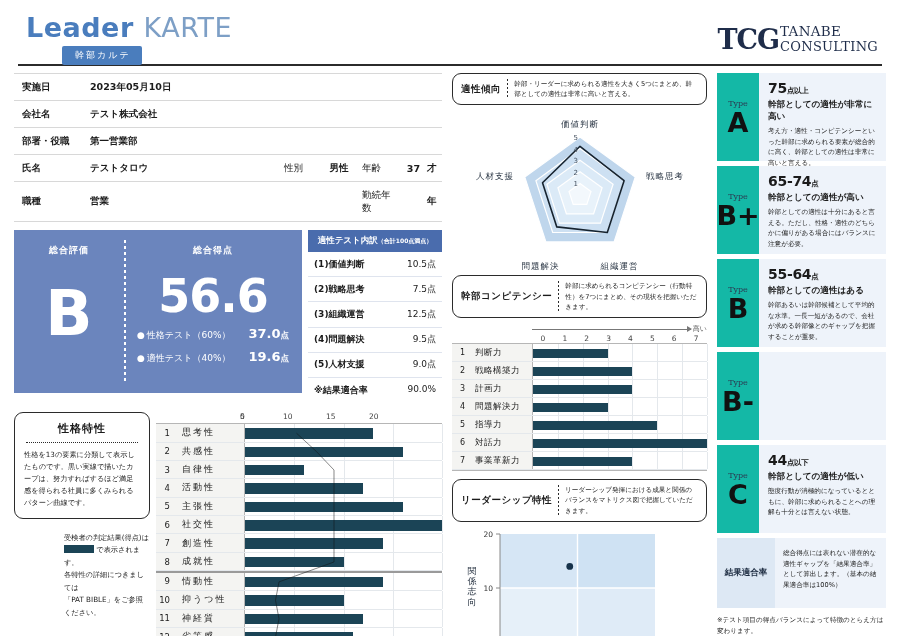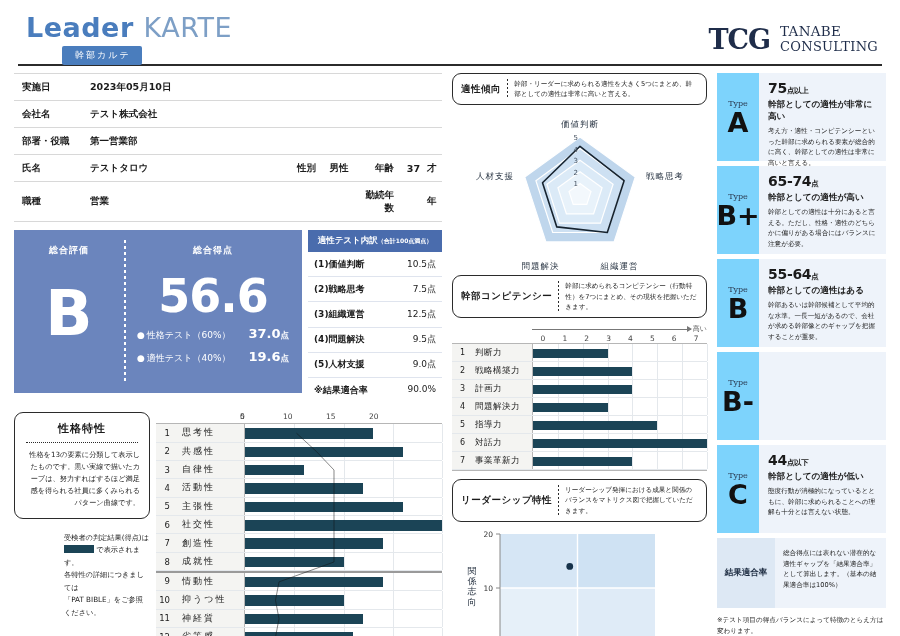--- a/index.html
+++ b/index.html
@@ -15,40 +15,40 @@
 
   
   .header { display: flex; justify-content: space-between; align-items: flex-start; height: 52px; padding: 4px 8px 0 12px; }
   .brand-title { font-size: 27px; font-weight: 700; color: #4a7dbd; letter-spacing: .5px; line-height: 1; }
   .brand-title .light { font-weight: 400; color: #7d9fc6; }
   .brand-badge {
     display: inline-block; margin-top: 5px; margin-left: 36px;
     background: #4a7dbd; color: #fff; font-size: 9px; letter-spacing: 2px;
     padding: 3px 11px 3px 13px; border-radius: 2px;
   }
-  .logo { display: flex; align-items: center; gap: 10px; padding-top: 10px; justify-content: flex-end; }
+  .logo { display: flex; align-items: center; gap: 1px; padding-top: 10px; justify-content: flex-end; }
   .logo-tcg { font-family: "DejaVu Serif", "Liberation Serif", serif; font-size: 27px; font-weight: 700; color: #1f2d4a; letter-spacing: -1px; }
   .logo-words { font-family: "DejaVu Serif", "Liberation Serif", serif; font-size: 13px; line-height: 1.15; color: #1f2d4a; letter-spacing: .3px; }
   .logo-words div:first-child { font-size: 13.5px; }
   .rule { border-top: 2px solid #2b2b2b; margin: 2px 4px 0 4px; }
 
   
   .columns { display: flex; gap: 10px; padding-top: 7px; }
   .col-left { width: 428px; }
   .col-mid { width: 255px; }
   .col-right { width: 186px; }
 
   
   .info-table { width: 100%; border-collapse: collapse; font-size: 9.5px; }
   .info-table tr { border-bottom: 1px solid #d8d8d8; }
   .info-table tr:first-child { border-top: 1px solid #d8d8d8; }
   .info-table td { padding: 6.5px 4px; }
   .info-label { width: 72px; font-weight: 600; padding-left: 8px !important; margin-left: 44px; }
   .info-value { font-weight: 600; }
-  .mini-label { font-weight: 700; text-align: right; width: 40px; }
+  .mini-label { font-weight: 400; text-align: left; width: 40px; }
   .mini-value { font-weight: 600; text-align: center; width: 38px; }
   .num-value { font-weight: 600; text-align: right; width: 26px; }
   .unit { font-weight: 600; width: 18px; text-align: left; padding-left: 3px !important; }
 
   
   .score-row { display: flex; gap: 6px; margin-top: 8px; }
   .score-box { width: 288px; background: #6b85bd; color: #fff; display: flex; position: relative; height: 163px; }
   .score-half { flex: 1; display: flex; flex-direction: column; align-items: center; padding-top: 14px; }
   .score-half.left { width: 110px; flex: 0 0 110px; }
   .score-cap { font-size: 9px; font-weight: 600; letter-spacing: 1px; }
@@ -73,21 +73,21 @@
   .bd-row .k { font-weight: 600; }
   .bd-row .v { font-weight: 500; }
   .bd-row.last { border-bottom: none; }
 
   
   .pers-row { display: flex; gap: 6px; margin-top: 10px; }
   .pers-note { width: 136px; }
   .note-card { border: 1.4px solid #2b2b2b; border-radius: 9px; padding: 8px 9px 9px; }
   .note-title { text-align: center; font-size: 11px; font-weight: 700; letter-spacing: 1px; }
   .note-dots { border-top: 1.6px dotted #2b2b2b; margin: 6px 2px 6px; }
-  .note-body { font-size: 7.2px; line-height: 1.65; text-align: right; }
+  .note-body { font-size: 7.2px; line-height: 1.65; }
   .note-after { font-size: 7.2px; line-height: 1.75; margin-top: 13px; padding-left: 2px; margin-left: 48px; }
   .swatch { display: inline-block; width: 30px; height: 8px; background: #1b4456; vertical-align: -1px; }
 
   
   .pchart { width: 286px; }
   .pc-axis { display: flex; font-size: 7.5px; color: #444; padding-left: 88px; height: 11px; }
   .pc-axis span { width: 43px; text-align: left; }
   .pc-axis span:first-child { width: 0; }
   .pc-grid { position: relative; border-top: 1.4px solid #b6b6b6; }
   .pc-rowline { display: flex; align-items: center; height: 18.4px; border-bottom: 1px solid #e4e8ec; }
@@ -120,21 +120,21 @@
   .cb-name { width: 62px; font-size: 8.5px; background: #f4f4f2; height: 100%; display: flex; align-items: center; padding-left: 5px; letter-spacing: .5px; }
   .cb-track { flex: 1; position: relative; height: 100%; border-left: 1px solid #b6b6b6; }
   .cb-bar { position: absolute; top: 4.5px; height: 9px; background: #1b4456; }
   .cb-vline { position: absolute; top: 0; bottom: 0; width: 1px; background: #e4e8ec; }
   .cb-bottom { border-top: 1px solid #b6b6b6; }
 
   .scatter-wrap { position: relative; height: 150px; margin-top: 4px; }
 
   
   .type-card { display: flex; margin-bottom: 5px; background: #eef3fa; height: 88px; }
-  .type-badge { width: 42px; background: #7dd3fc; display: flex; flex-direction: column; align-items: center; justify-content: center; }
+  .type-badge { width: 42px; background: #14b8a6; display: flex; flex-direction: column; align-items: center; justify-content: center; }
   .type-badge .t { font-size: 8px; color: #2b3b52; font-family: "DejaVu Serif", serif; }
   .type-badge .g { font-size: 27px; font-weight: 700; color: #111; line-height: 1; margin-top: 1px; font-family: "DejaVu Sans", sans-serif; }
   .type-main { flex: 1; padding: 7px 8px 6px 9px; }
   .type-range { font-size: 14px; font-weight: 700; font-family: "DejaVu Sans", sans-serif; letter-spacing: -.3px; }
   .type-range small { font-size: 7.5px; font-weight: 600; }
   .type-head { font-size: 8.6px; font-weight: 700; margin-top: 3px; }
   .type-desc { font-size: 6.6px; line-height: 1.6; margin-top: 3px; }
   .fit-card { display: flex; background: #eef3fa; height: 70px; }
   .fit-badge { width: 58px; background: #dde8f4; display: flex; align-items: center; justify-content: center; font-size: 8.5px; font-weight: 700; color: #1c2b40; }
   .fit-body { flex: 1; padding: 10px 8px; font-size: 6.6px; line-height: 1.6; }

